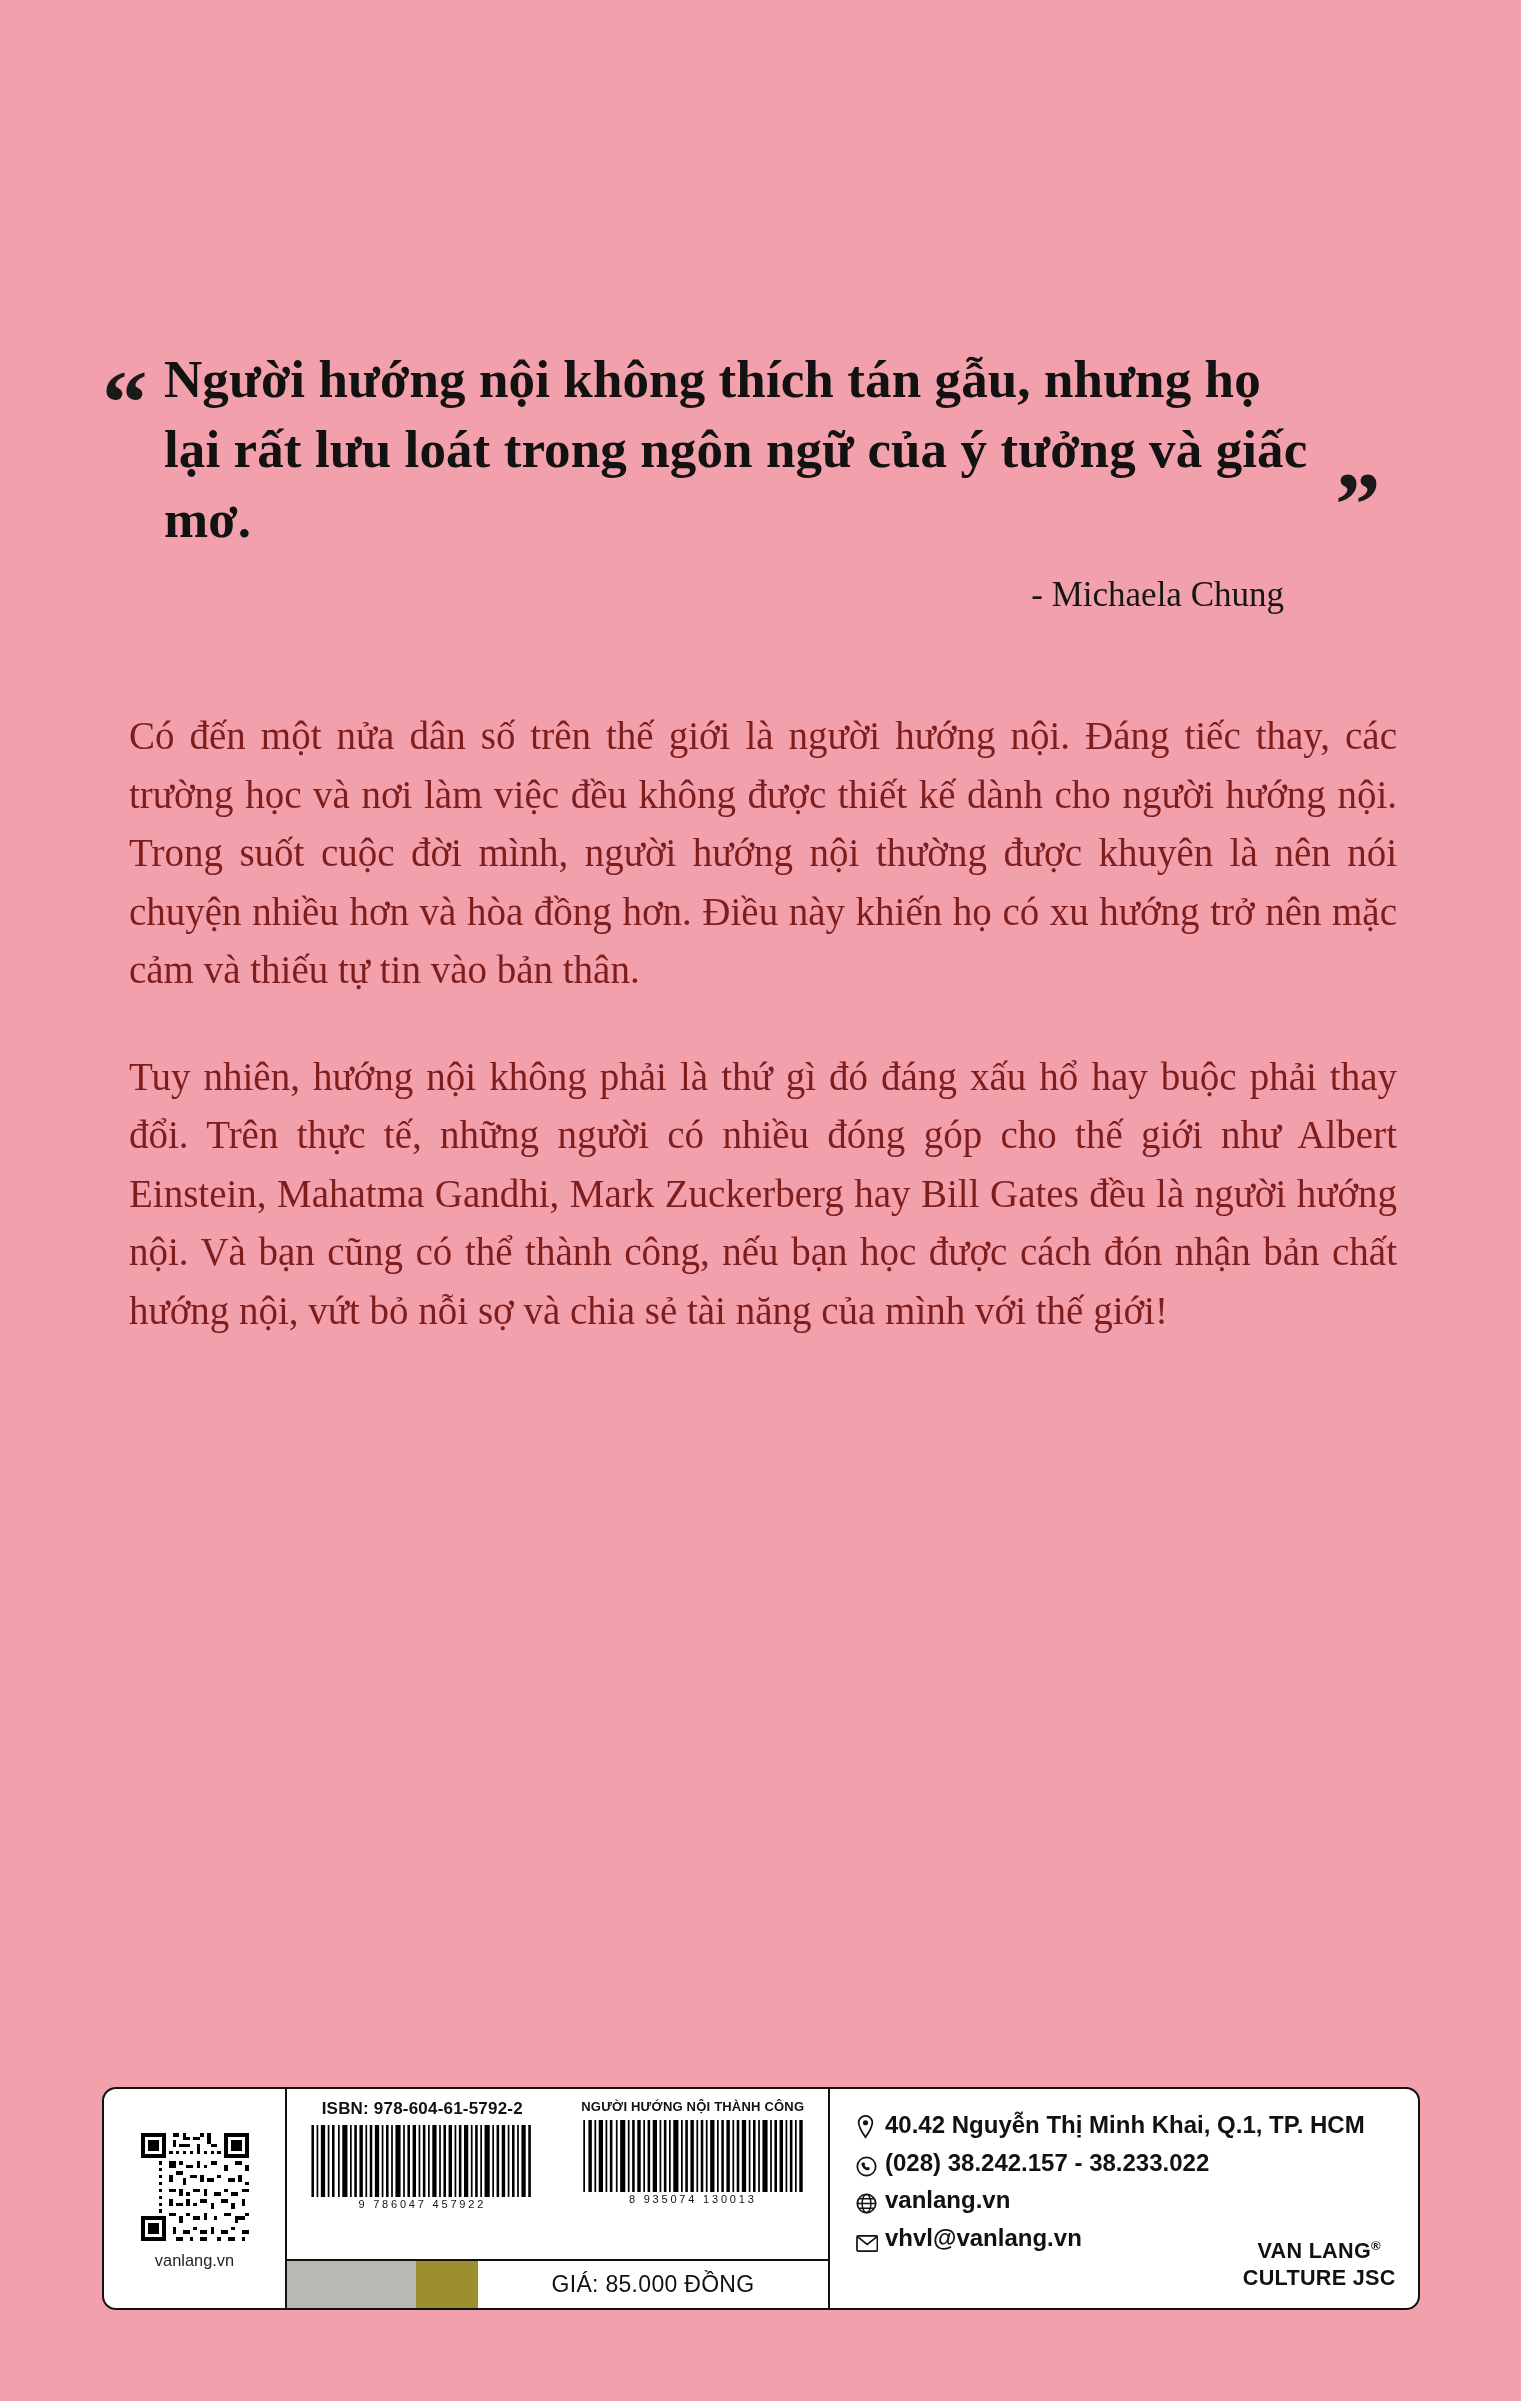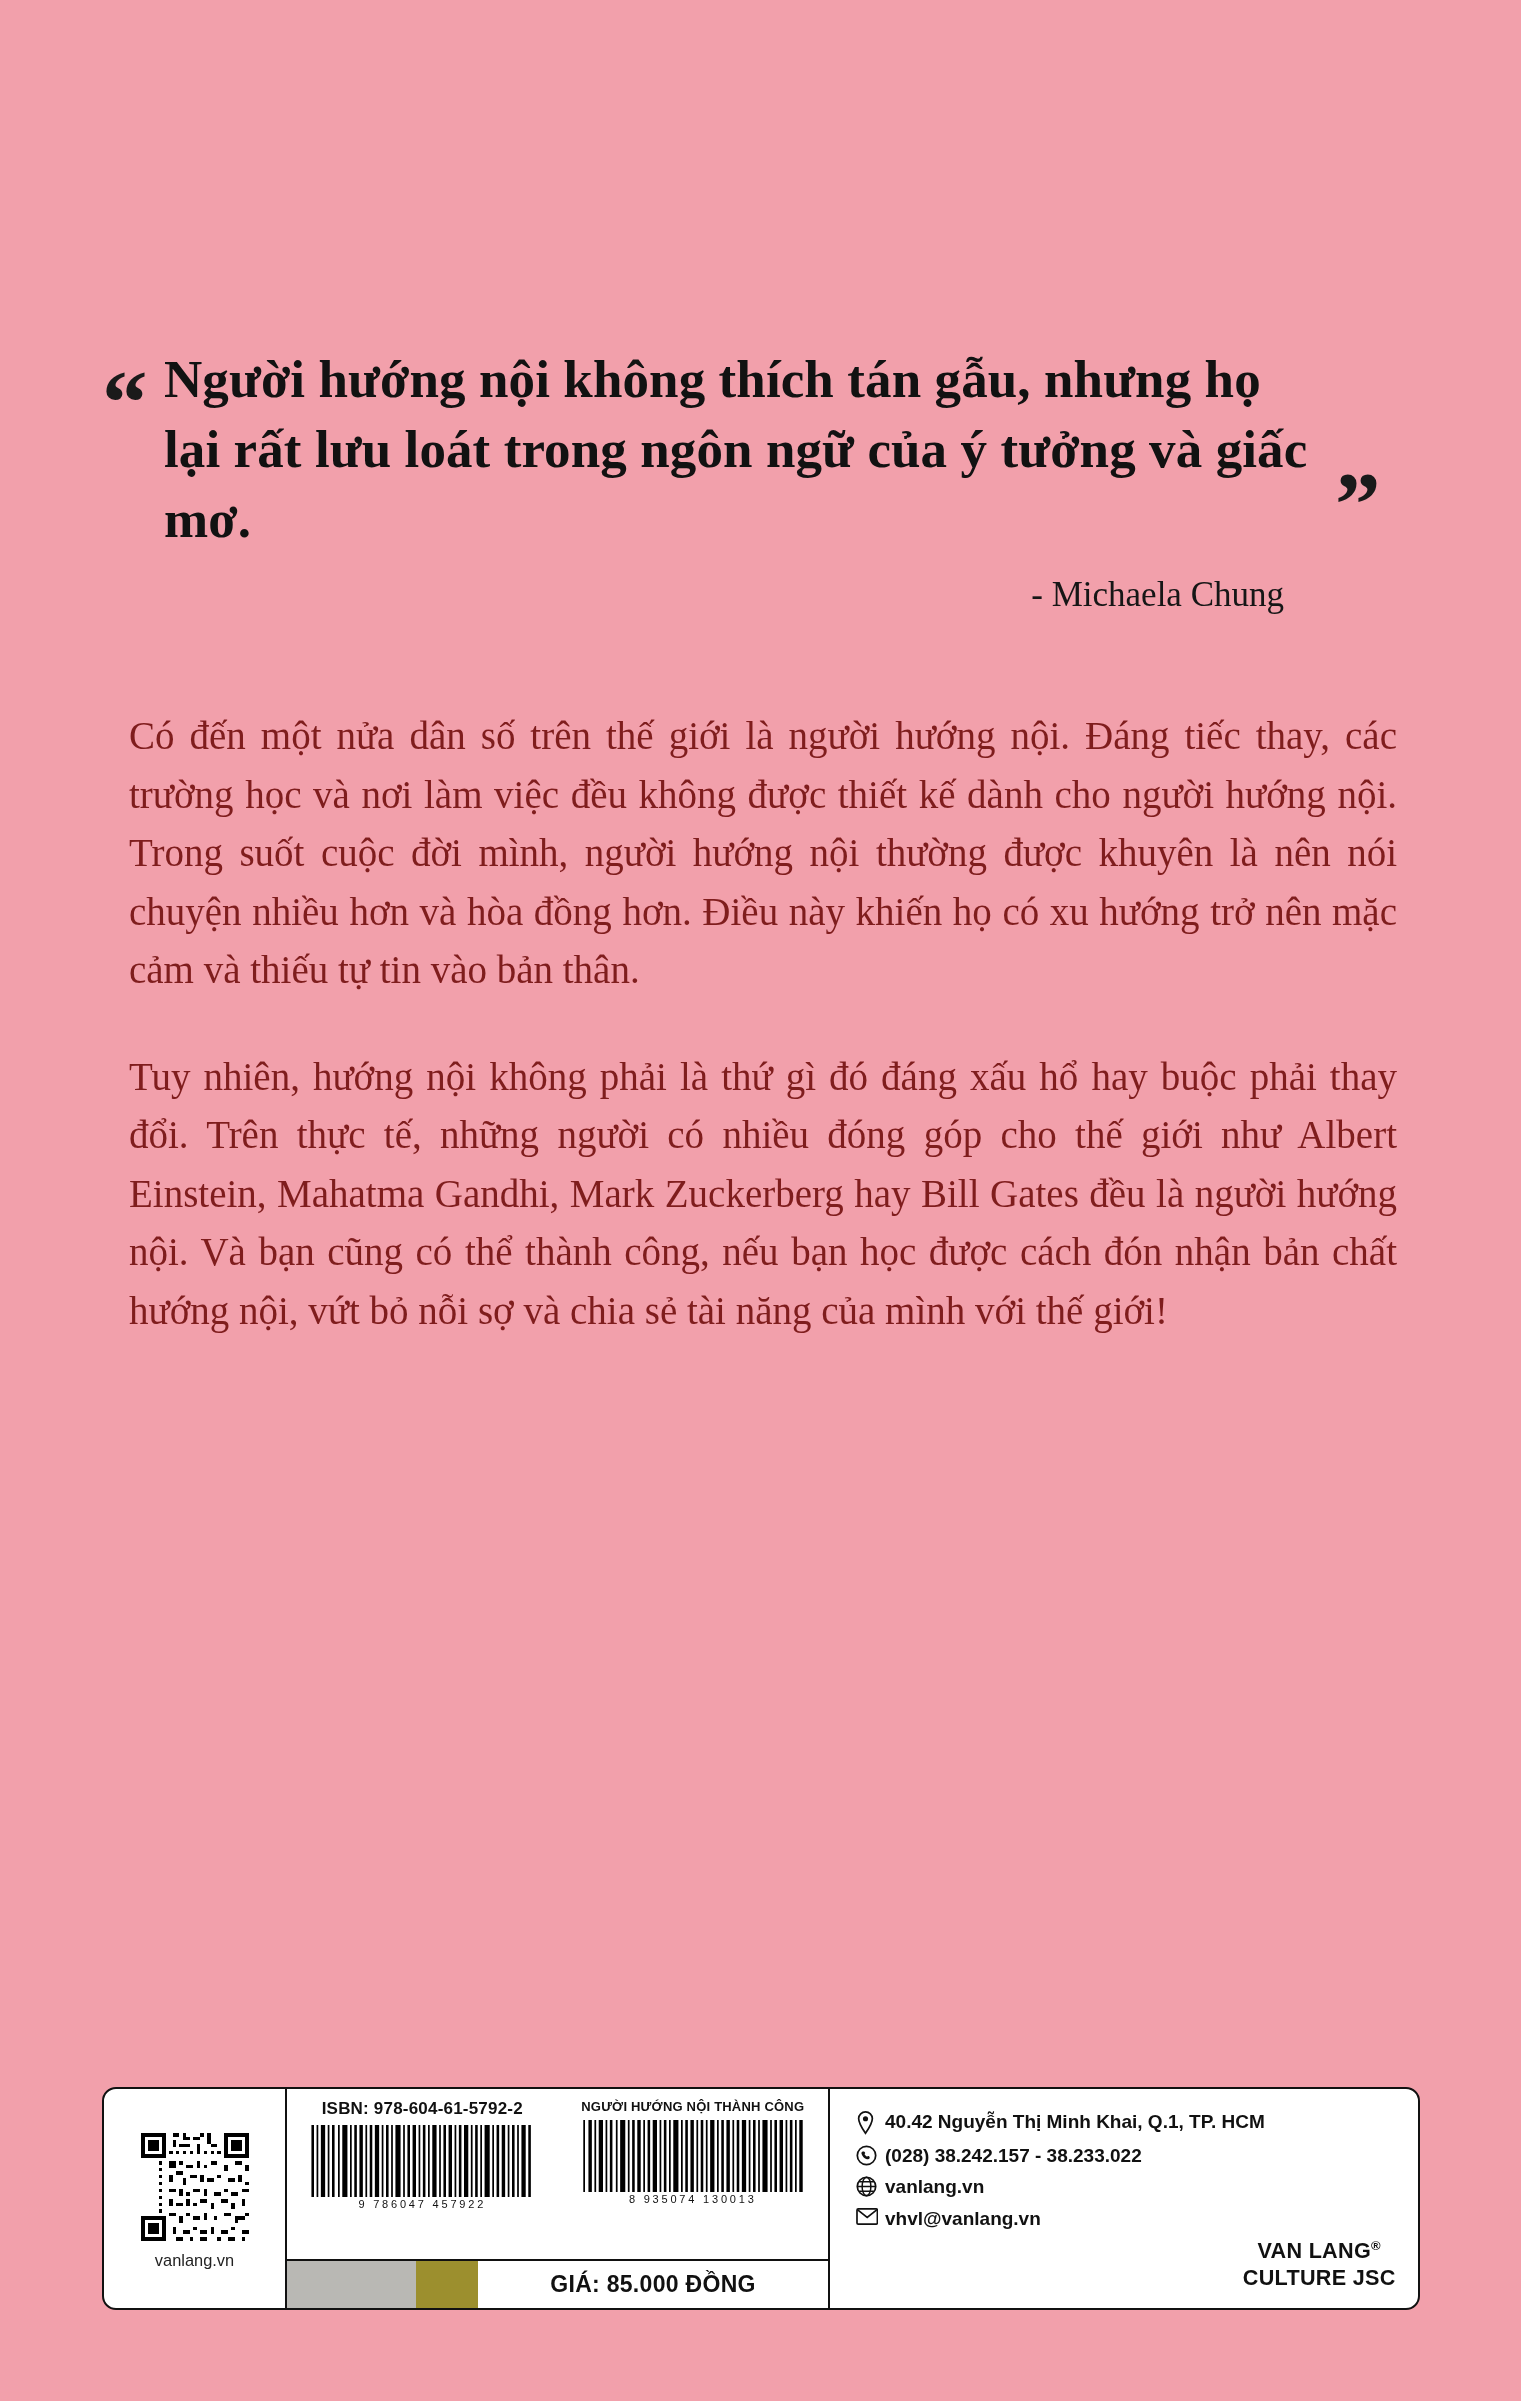--- a/index.html
+++ b/index.html
@@ -176,37 +176,37 @@
     width: 62px;
     background: #9c8f2e;
   }
   .price {
     flex: 1;
     background: #fff;
     display: flex;
     align-items: center;
     justify-content: center;
     font-size: 23px;
-    font-weight: 700;
+    font-weight: 400;
     color: #111;
     letter-spacing: 0.3px;
   }
 
   
   .contact-cell {
     flex: 1;
     box-sizing: border-box;
     padding: 22.4px 21px 15.5px 26px;
     position: relative;
   }
   .contact-row {
     display: flex;
-    align-items: flex-start;
+    align-items: flex-end;
     margin-bottom: 9.5px;
-    font-size: 19px;
+    font-size: 24px;
     font-weight: 700;
     color: #111;
   }
   .contact-row .ic {
     width: 29px;
     min-width: 29px;
     display: inline-flex;
     align-items: center;
     justify-content: flex-start;
   }

